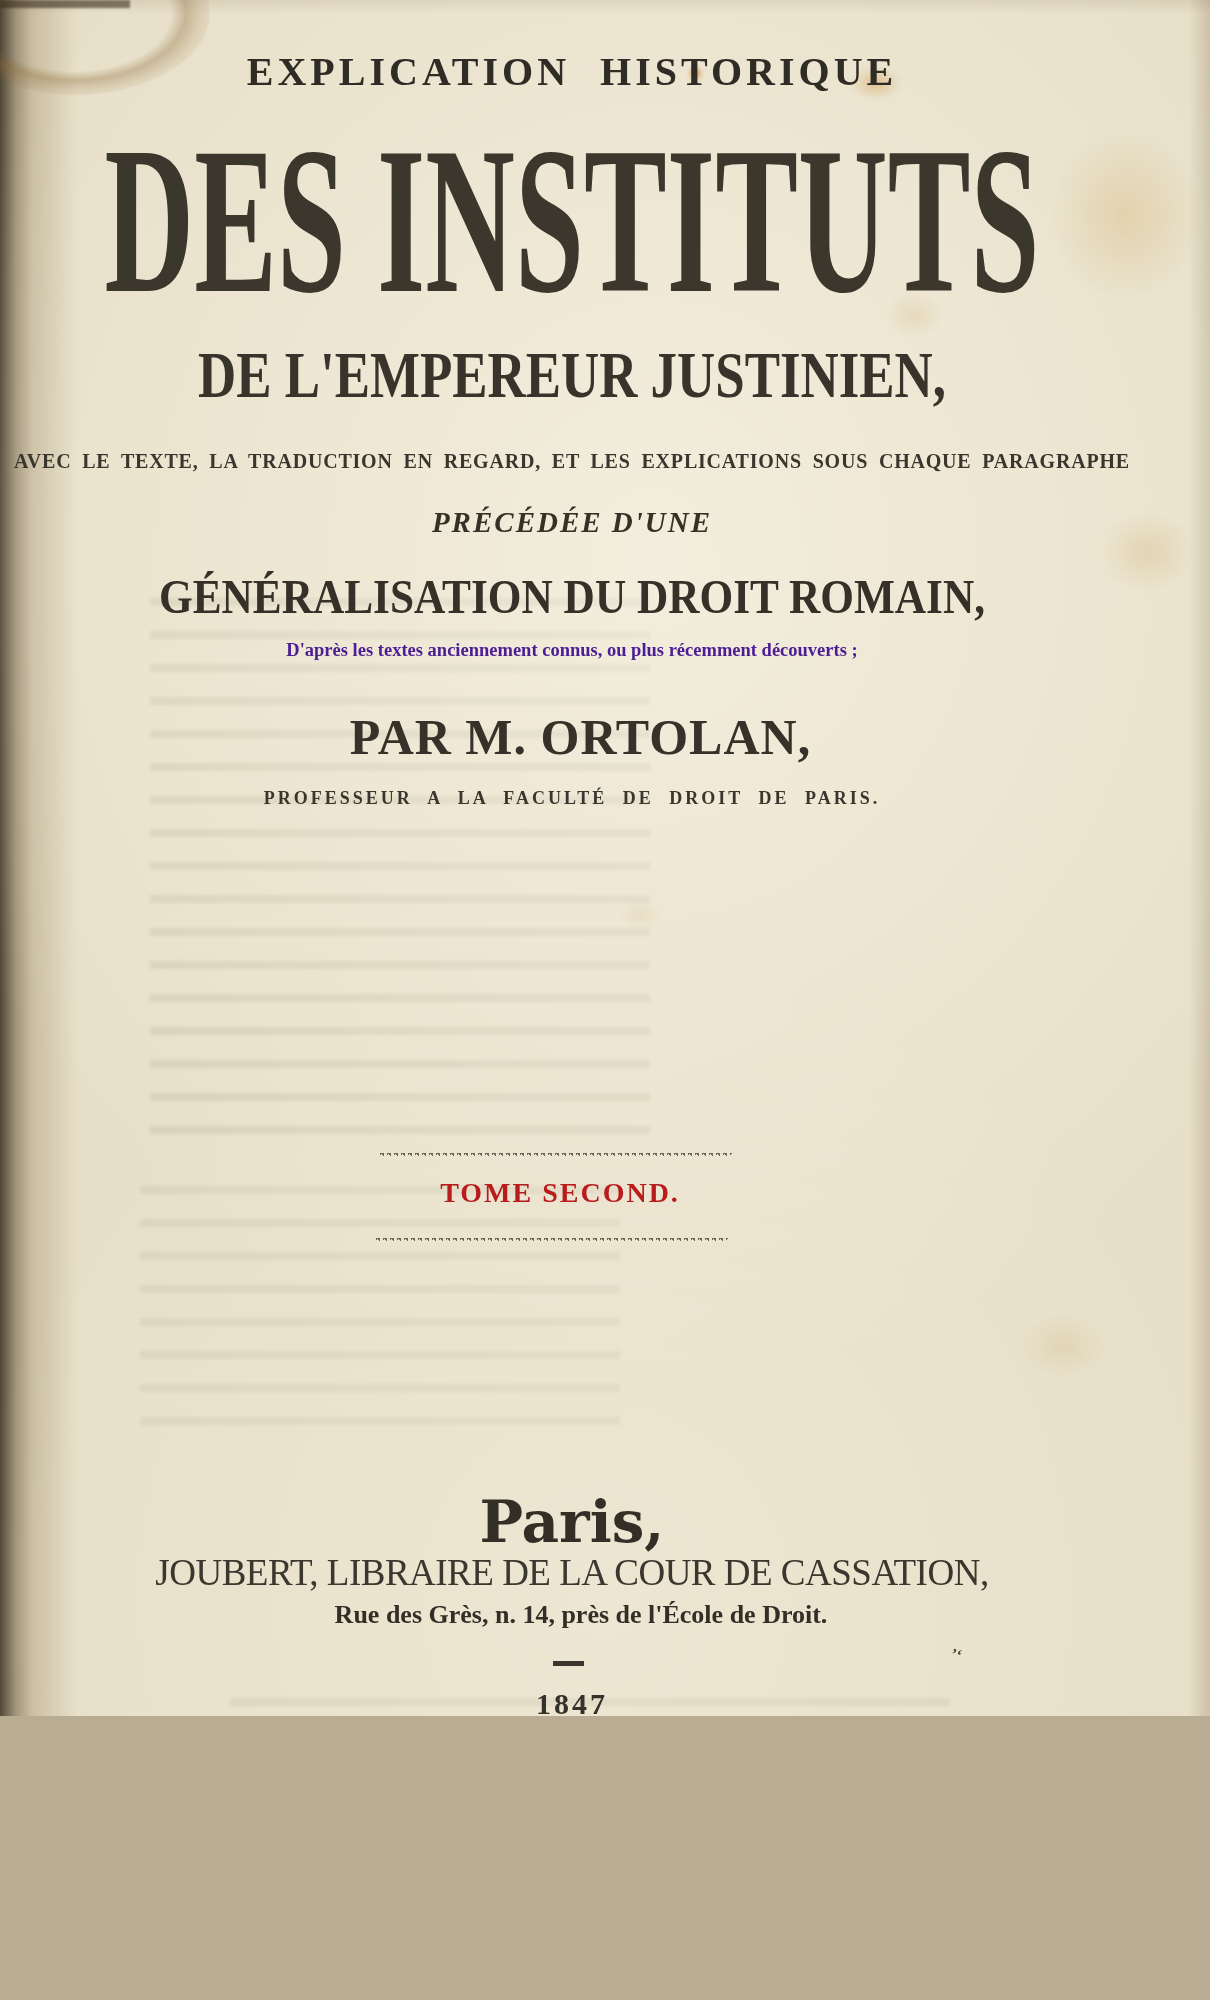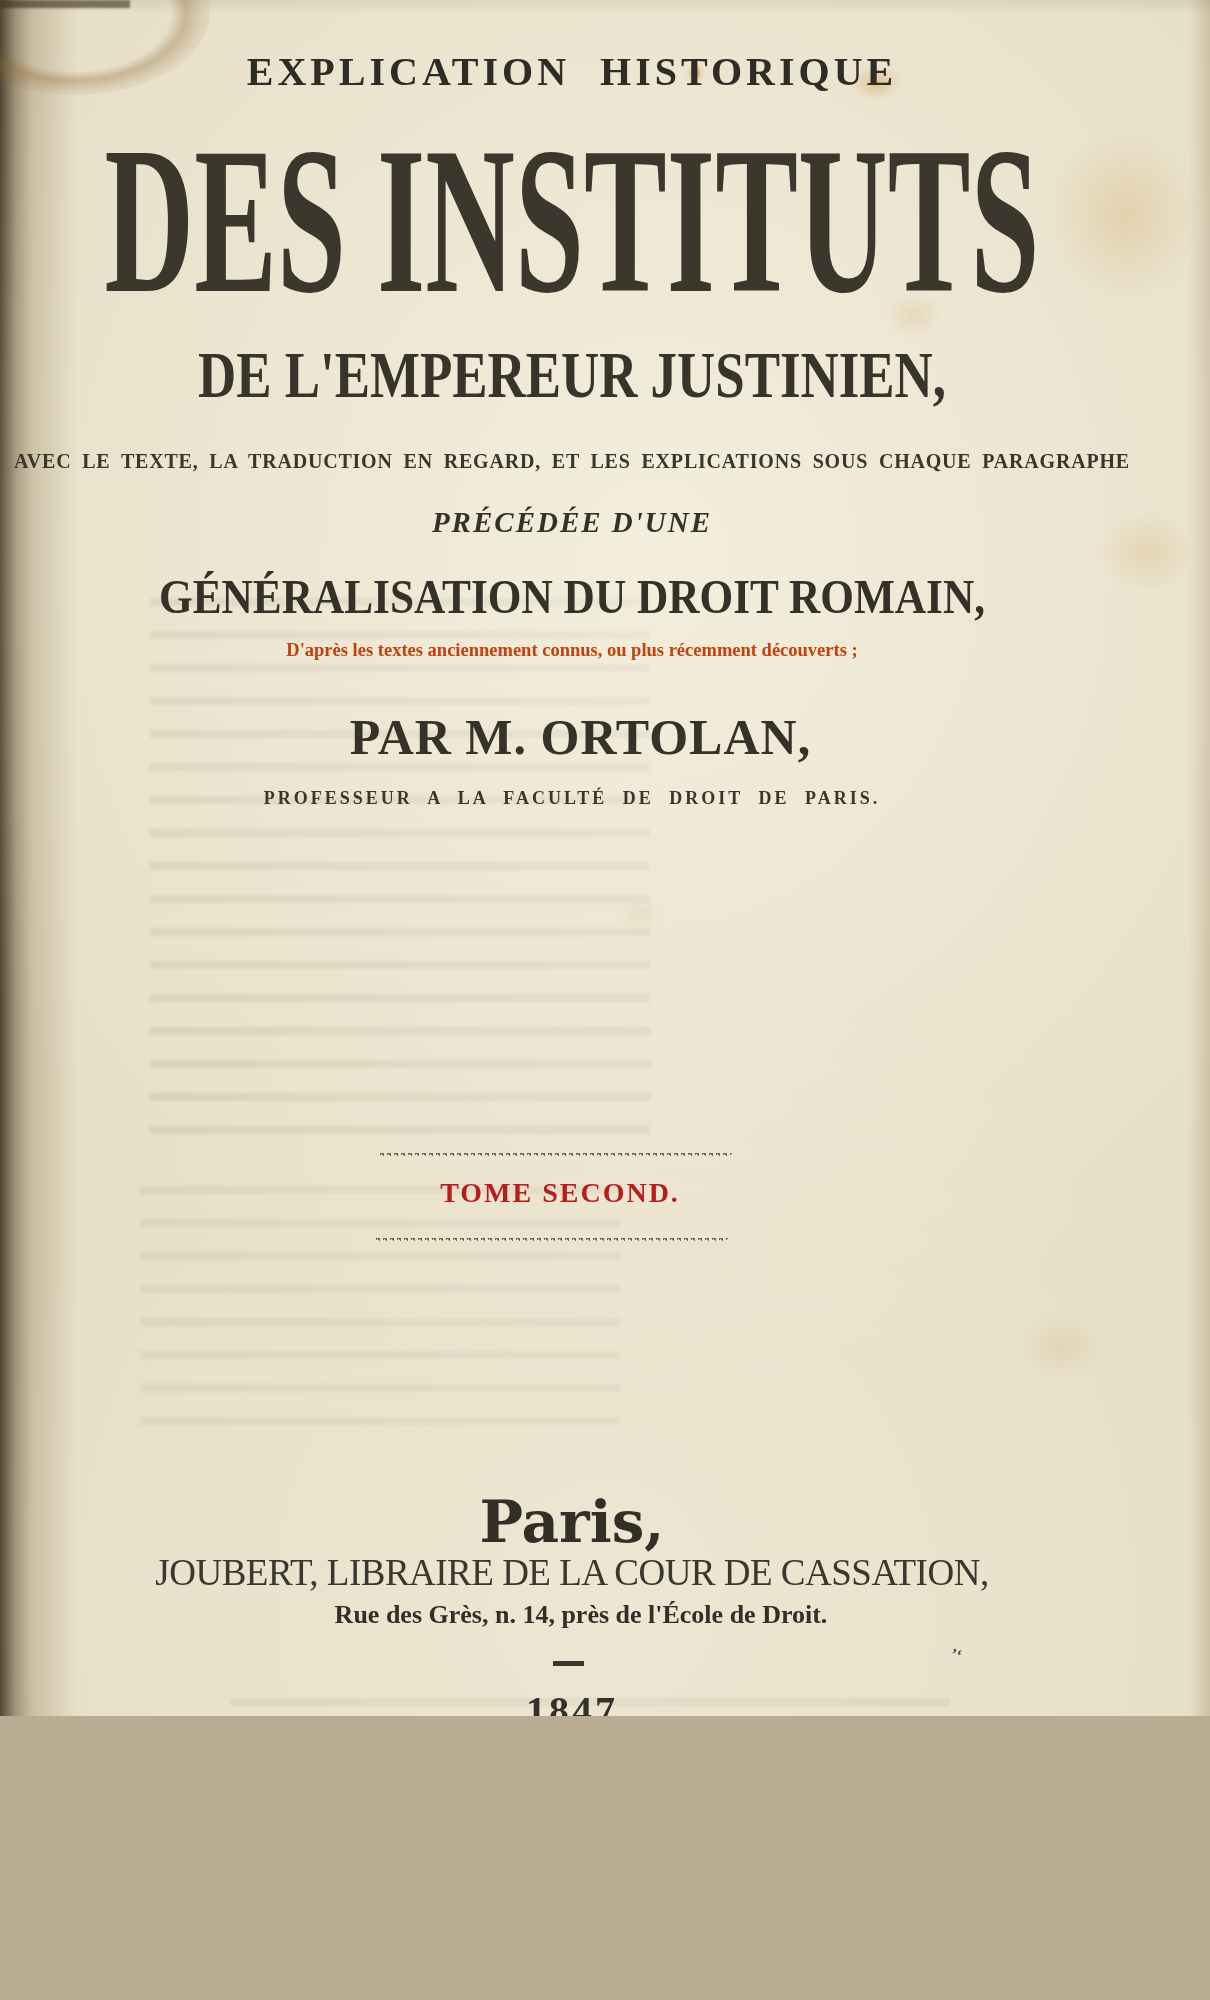--- a/index.html
+++ b/index.html
@@ -35,29 +35,29 @@
   
   .ghost{background:repeating-linear-gradient(180deg, rgba(108,114,86,.13) 0 8px, rgba(108,114,86,0) 8px 33px);filter:blur(1.6px);}
   .g1{left:150px;top:598px;width:500px;height:560px;}
   .g2{left:140px;top:1186px;width:480px;height:258px;opacity:.75;}
   .g3{left:230px;top:1698px;width:720px;height:134px;opacity:.9;}
   
   .line{position:absolute;left:0;right:66px;text-align:center;white-space:nowrap;}
   .series{top:48px;font-size:40px;font-weight:700;letter-spacing:4px;word-spacing:16px;color:#2f2c25;}
   .desc{top:450px;font-size:20px;font-weight:700;letter-spacing:.8px;word-spacing:5px;color:#3a362d;}
   .preceded{top:506px;font-size:29px;font-weight:700;font-style:italic;letter-spacing:2px;color:#353127;}
-  .sources{top:640px;font-size:18.5px;font-weight:700;color:#c2410c;}
+  .sources{top:640px;font-size:18.5px;font-weight:700;color:#4c1d95;}
   .author{top:708px;font-size:50px;font-weight:700;letter-spacing:1px;color:#363229;margin-left:17px;}
   .author-title{top:788px;font-size:18px;font-weight:700;letter-spacing:3px;word-spacing:8px;color:#3a362d;}
   .edition{top:864px;font-size:42px;font-weight:700;font-style:italic;font-family:"DejaVu Serif",serif;color:#332f27;}
   .tome{top:1177px;right:90px;font-size:28px;font-weight:700;letter-spacing:2px;color:#b91c1c;}
   .city{top:1466px;font-size:58px;font-weight:700;font-family:"DejaVu Serif",serif;color:#332f27;margin-top:22px;}
   .publisher{top:1551px;font-size:37px;font-weight:400;letter-spacing:-.5px;color:#3a372f;}
   .address{top:1600px;font-size:26px;font-weight:700;color:#332f28;padding-left:18px;}
-  .year{top:1687px;font-size:40px;font-weight:800;letter-spacing:3px;color:#34302a;}
+  .year{top:1687px;font-size:30px;font-weight:800;letter-spacing:3px;color:#34302a;}
   .dash-rule{position:absolute;left:553px;top:1661px;width:31px;height:5px;background:#3a362e;}
   .stray-mark{position:absolute;left:952px;top:1646px;width:10px;height:9px;color:#4a453a;font-size:16px;font-weight:700;transform:rotate(12deg);}
   
   .zz{position:absolute;height:5px;opacity:.85;
     background:
       linear-gradient(135deg,#57513e 25%,rgba(0,0,0,0) 25%) 0 0/7px 5px repeat-x,
       linear-gradient(45deg,rgba(0,0,0,0) 75%,#57513e 75%) 4px 0/7px 5px repeat-x;}
   .zz1{left:380px;top:1153px;width:352px;}
   .zz2{left:376px;top:1238px;width:352px;}
   svg text{font-family:"Liberation Serif",serif;}

